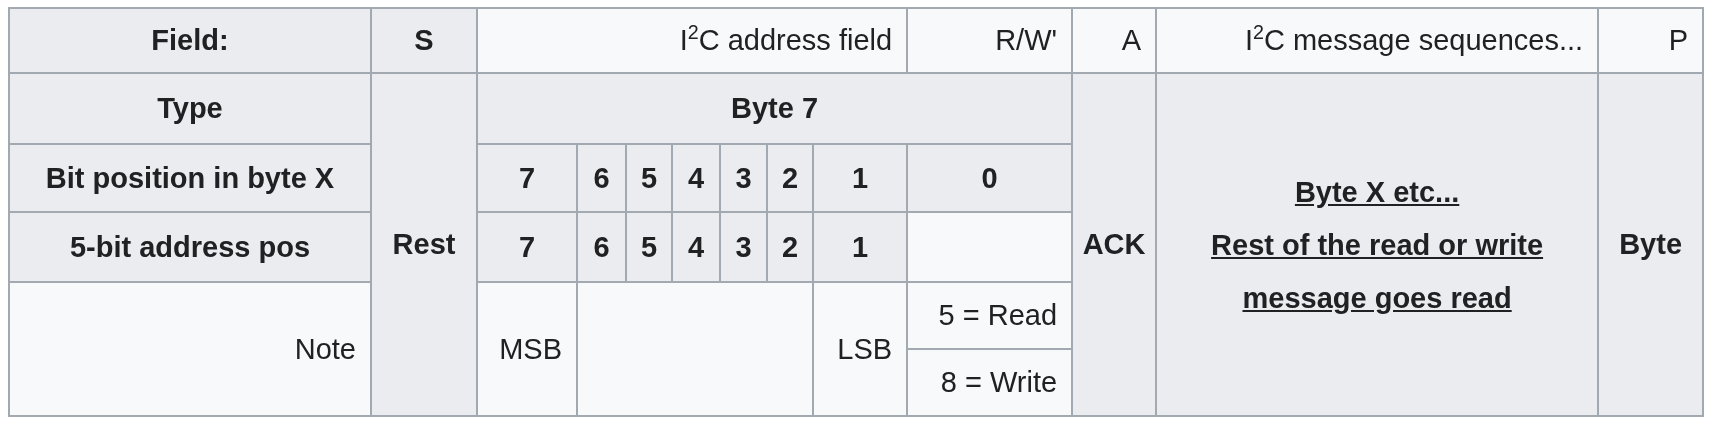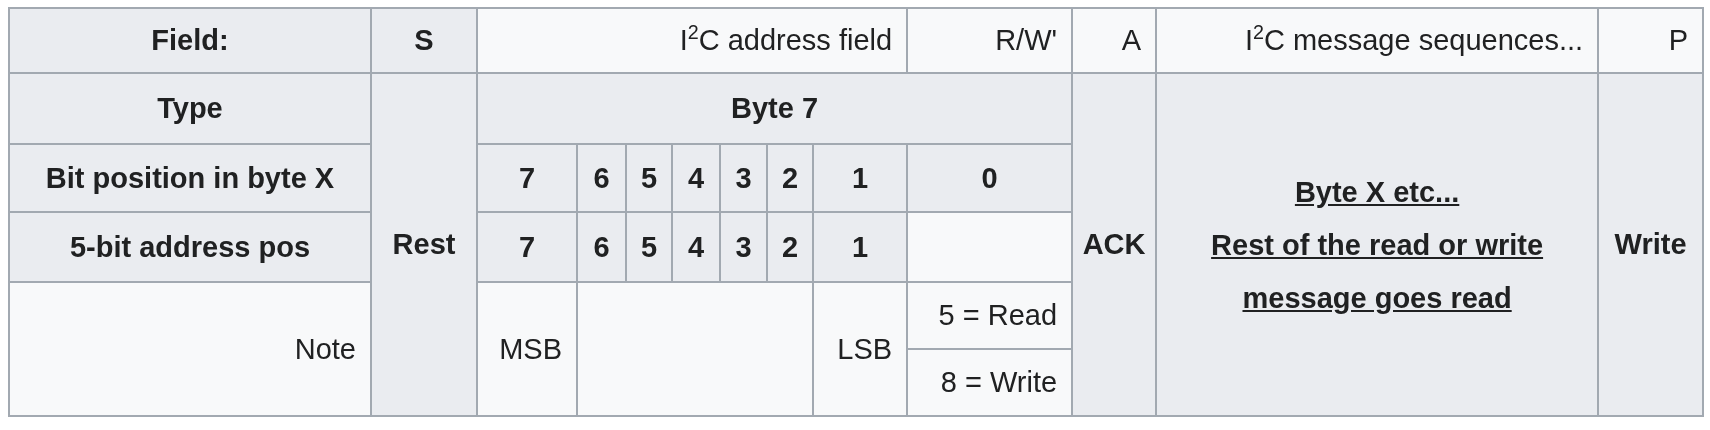--- a/index.html
+++ b/index.html
@@ -95,21 +95,21 @@
     <tr class="r2">
       <th>Type</th>
       <th rowspan="5">Rest</th>
       <th colspan="8">Byte 7</th>
       <th rowspan="5">ACK</th>
       <th rowspan="5" class="bytex">
         <div>Byte X etc...</div>
         <div>Rest of the read or write</div>
         <div>message goes read</div>
       </th>
-      <th rowspan="5">Write</th>
+      <th rowspan="5">Byte</th>
     </tr>
 
     <tr class="r3">
       <th>Bit position in byte X</th>
       <th>7</th>
       <th>6</th>
       <th>5</th>
       <th>4</th>
       <th>3</th>
       <th>2</th>

